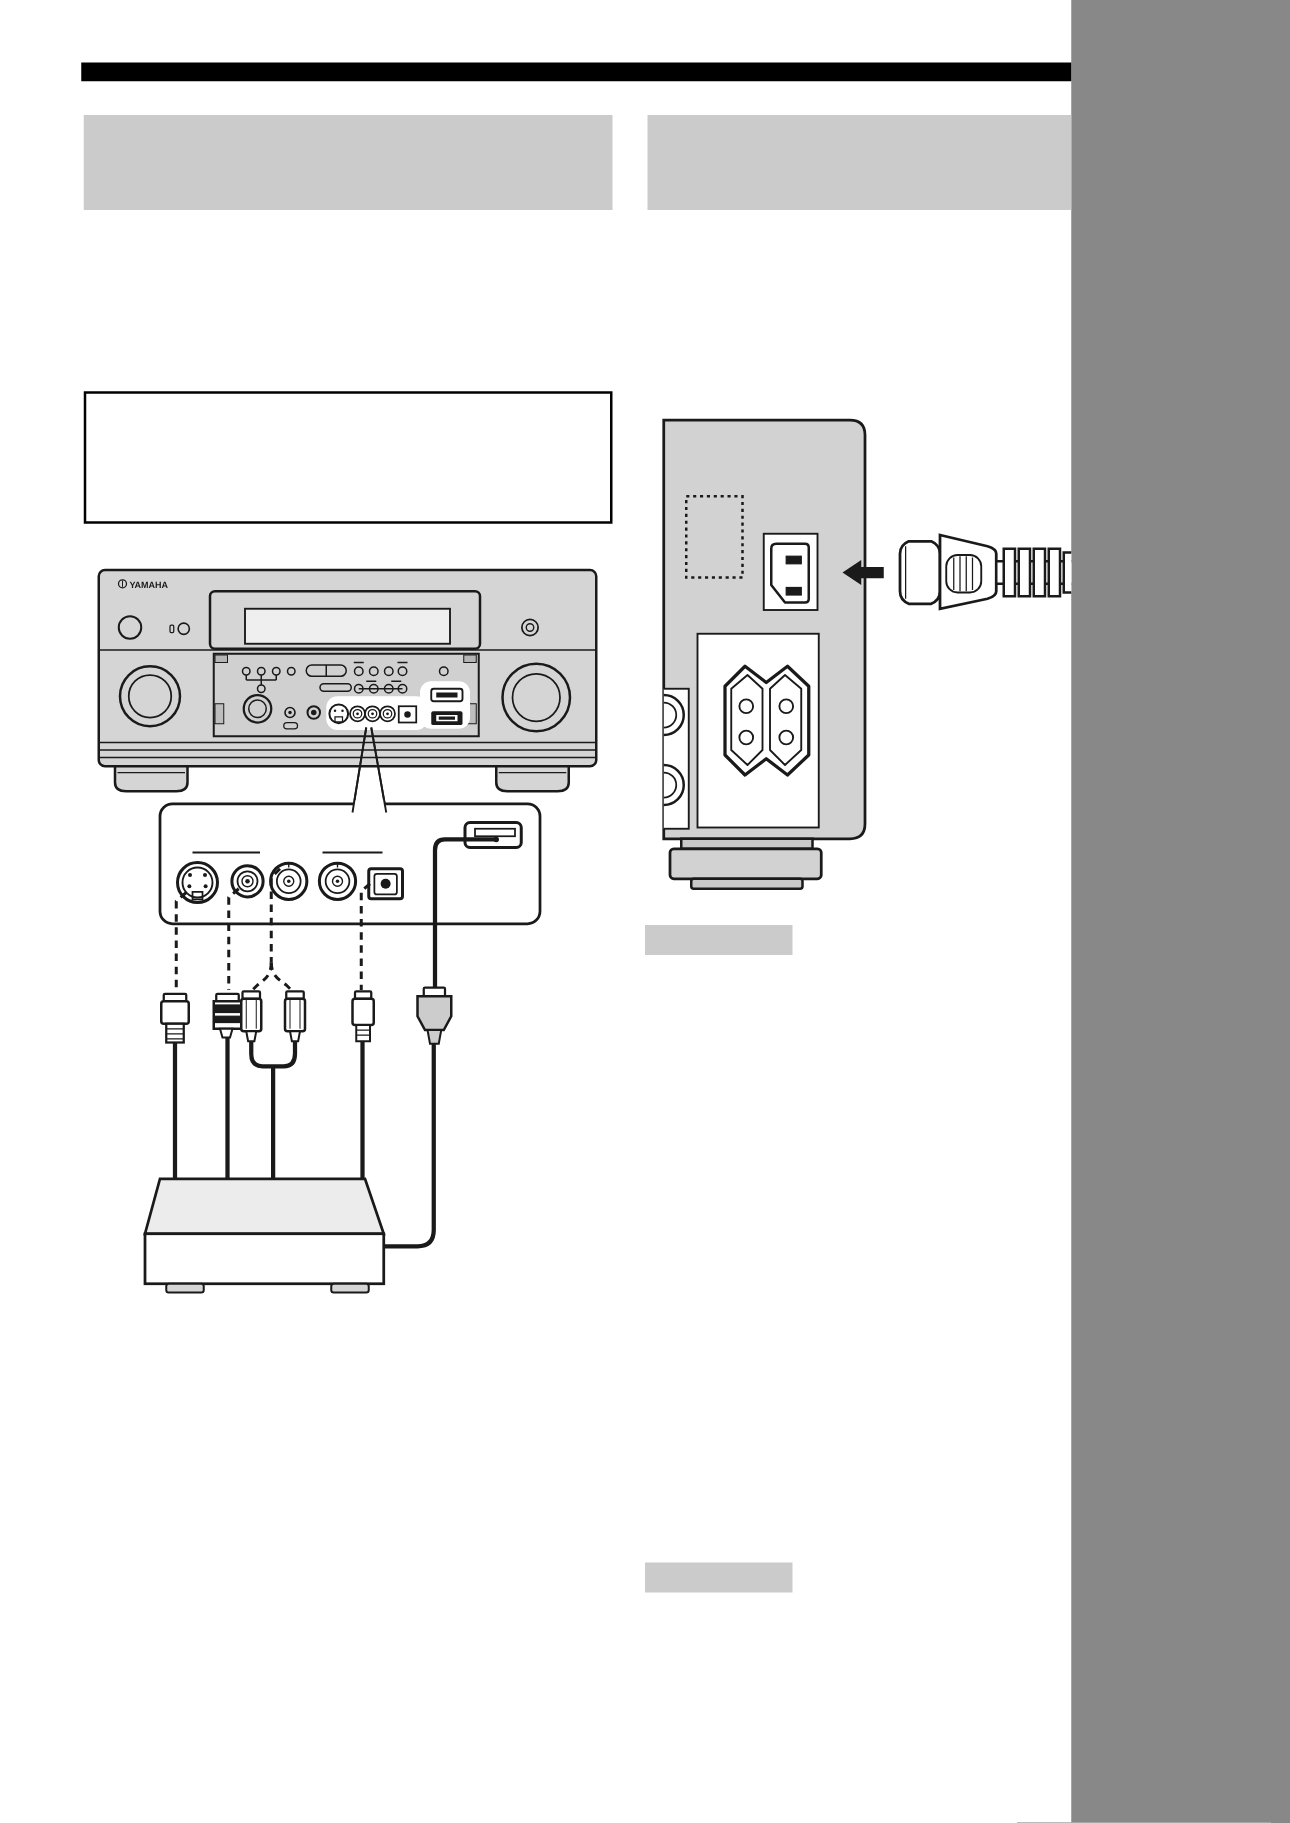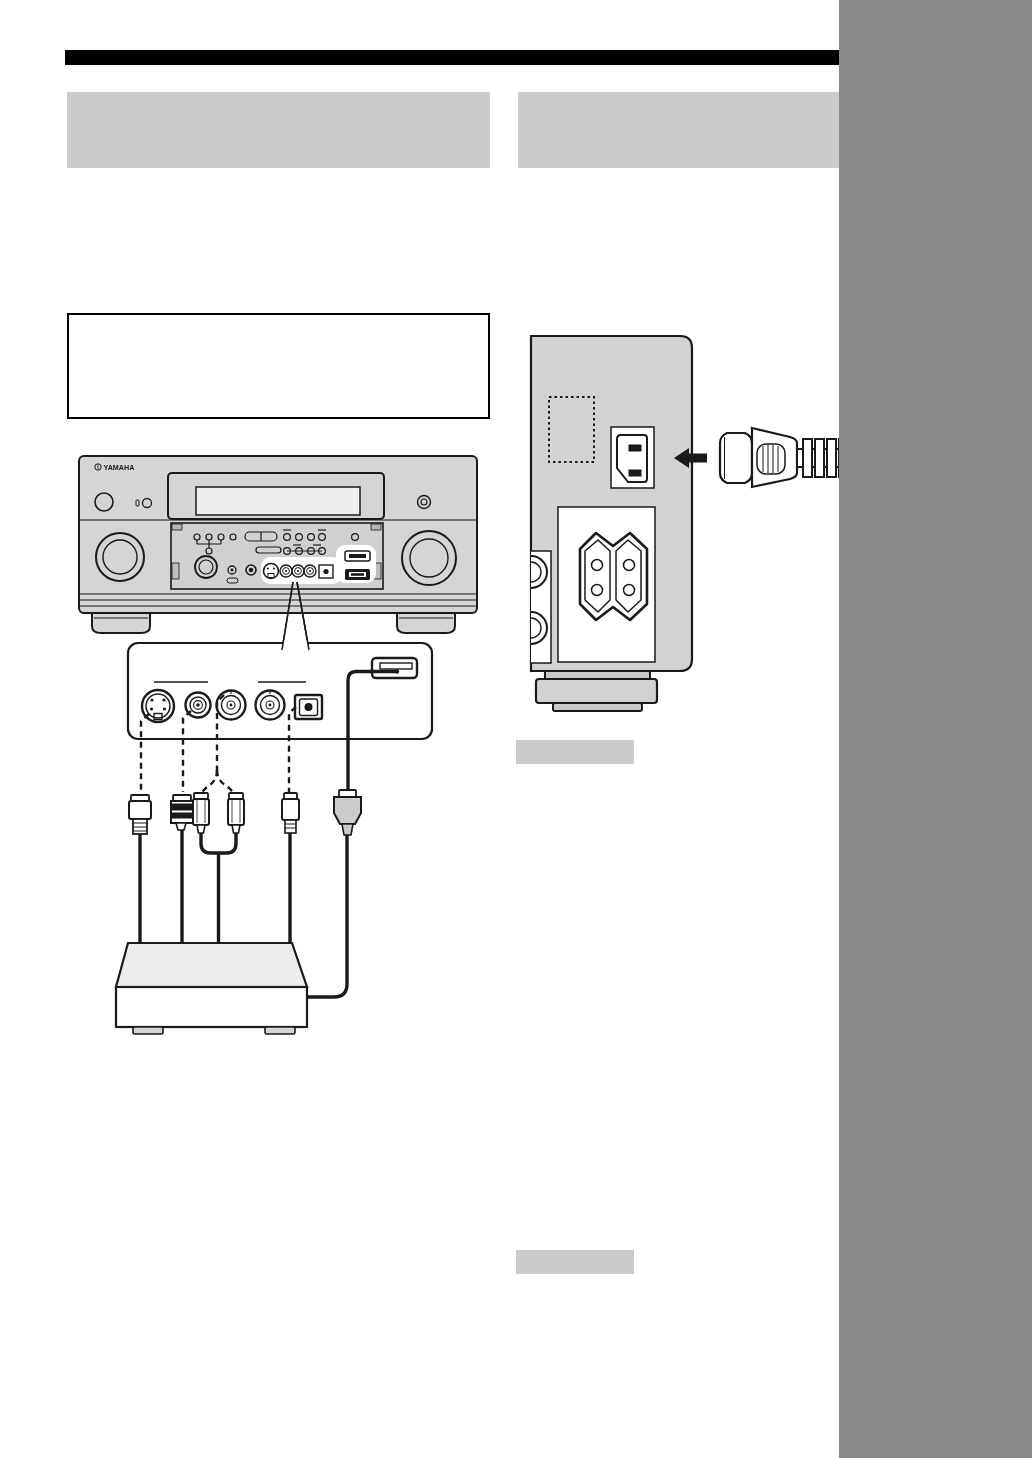--- a/index.html
+++ b/index.html
@@ -1,17 +1,17 @@
 <!DOCTYPE html>
 <html><head>
 <meta charset="utf-8">
 <style>
   html,body{margin:0;padding:0;background:#888;}
   #page{position:relative;width:839px;height:1458px;background:#fff;overflow:hidden;
-        font-family:"Liberation Sans",sans-serif;}
+        font-family:"Liberation Sans",sans-serif;padding-left:18px;}
   .abs{position:absolute;}
   .grayhdr{background:#cbcbcb;}
   svg{display:block;}
   svg text{font-family:"Liberation Sans","DejaVu Sans",sans-serif;}
 </style>
 </head>
 <body>
 
 <div id="page" style="background-color: rgb(255, 255, 255);">
 

